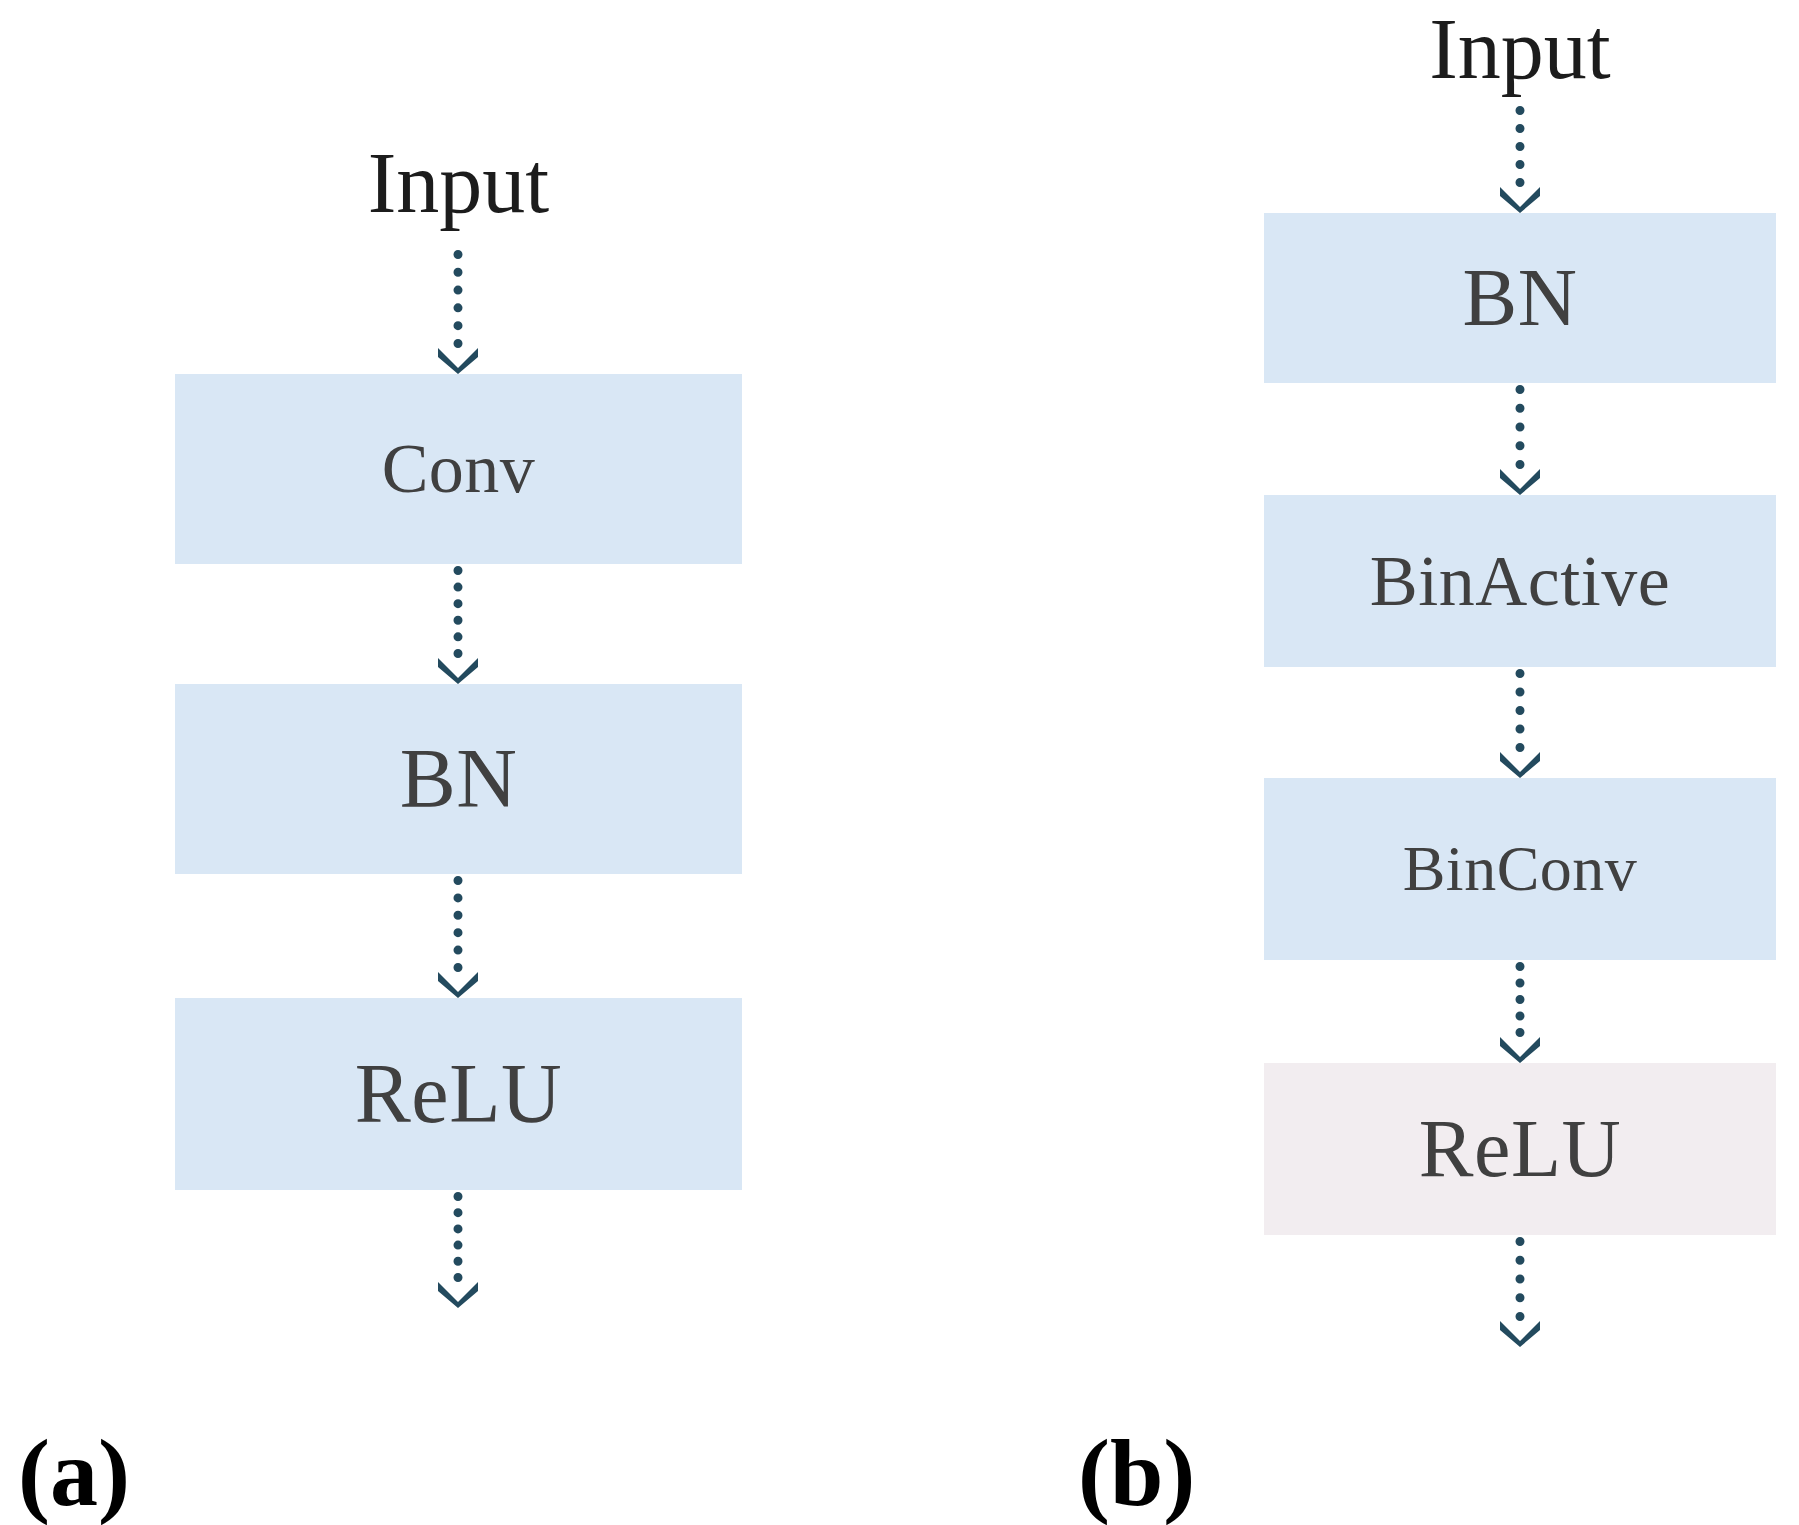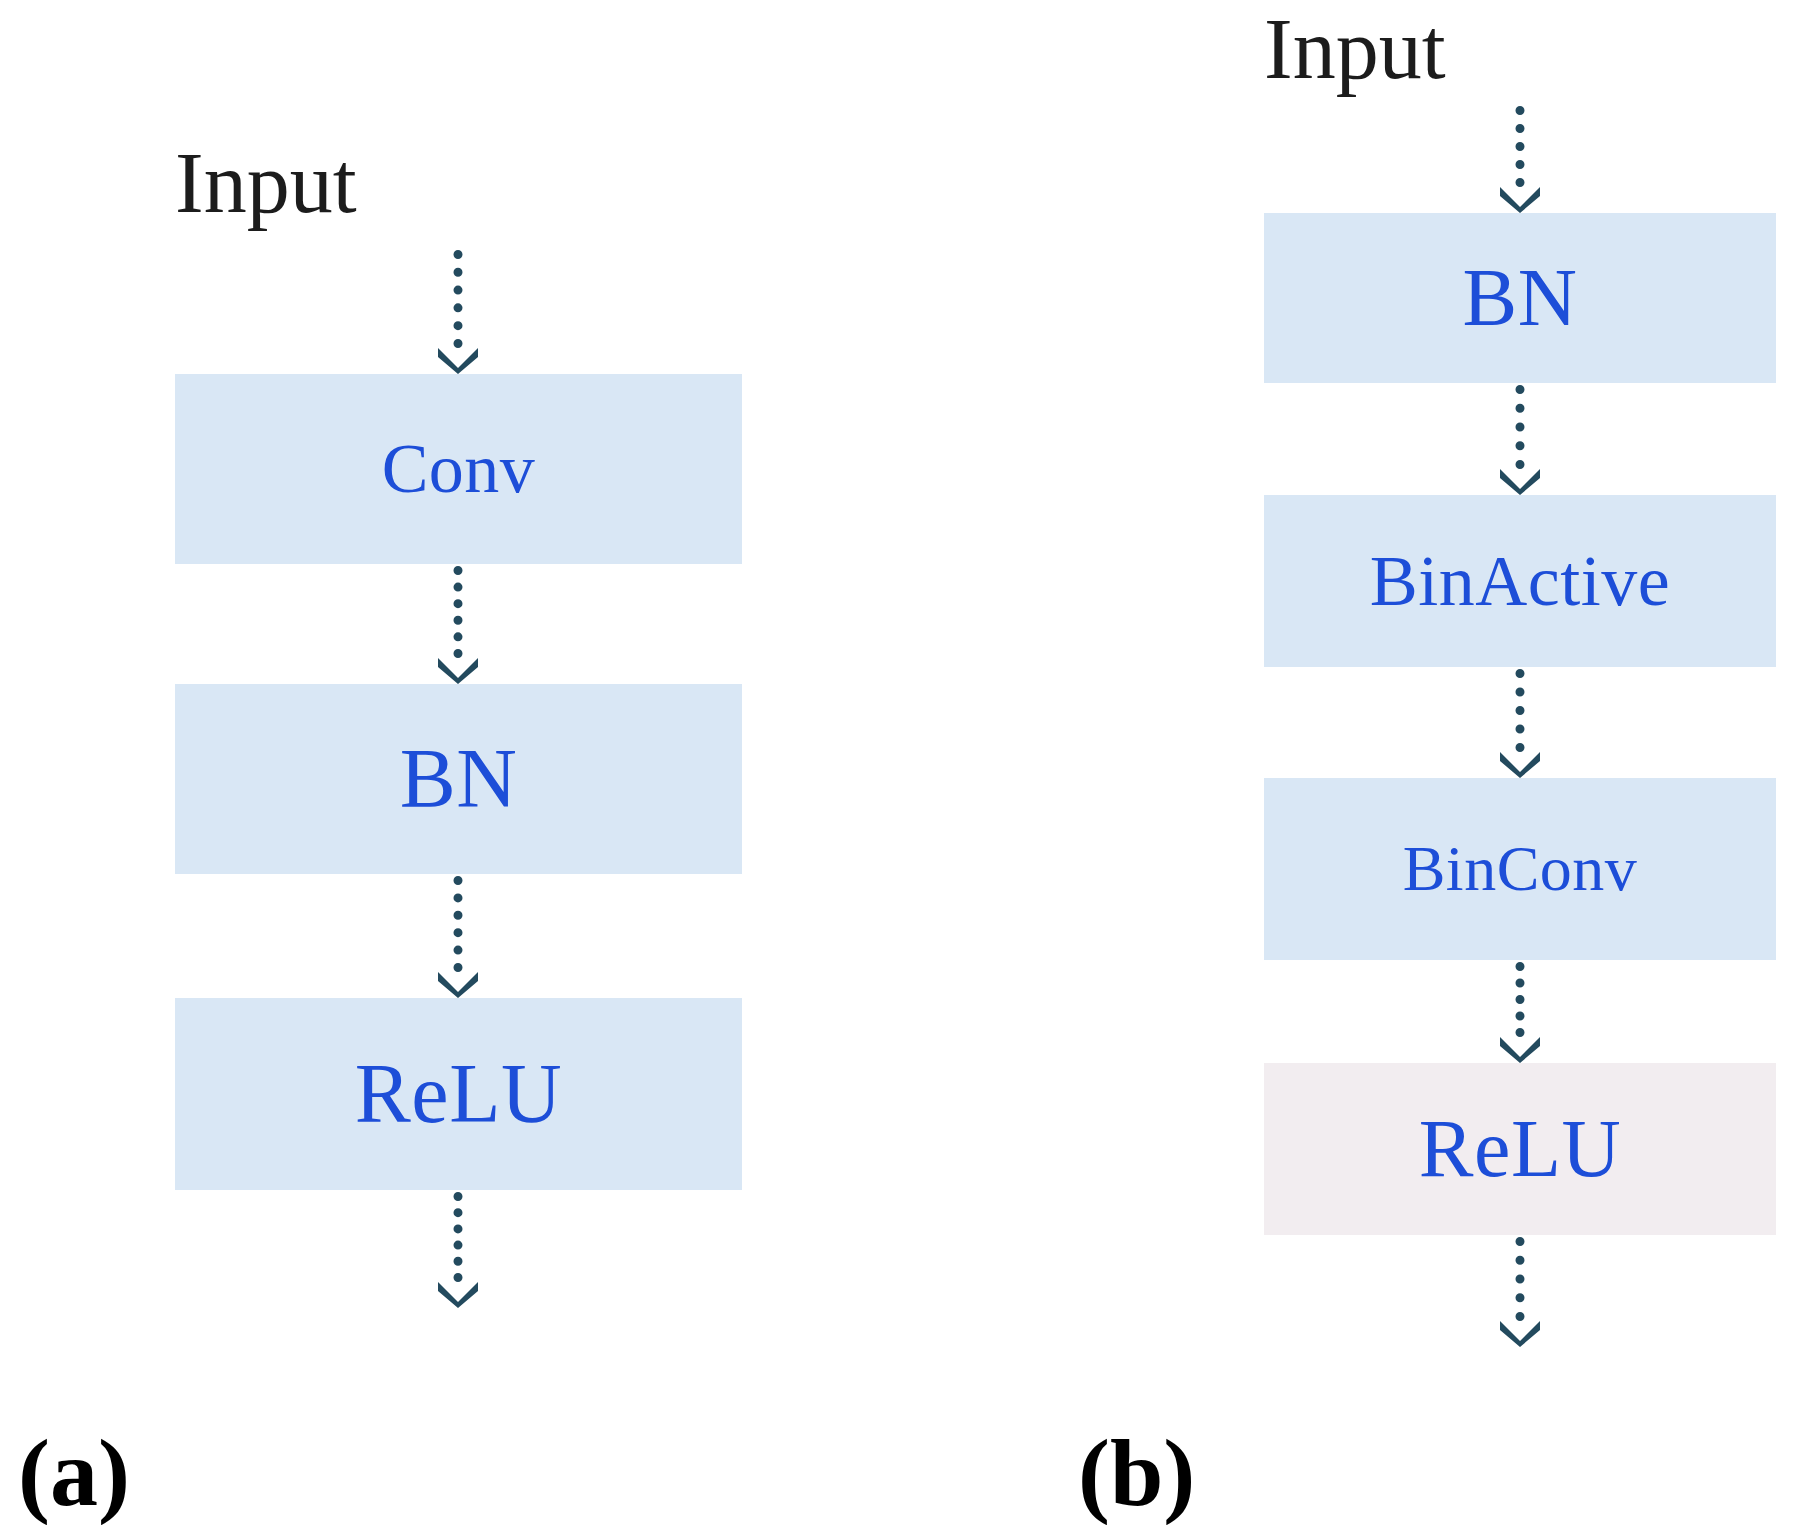--- a/index.html
+++ b/index.html
@@ -18,38 +18,39 @@
 
   
   .abs { position: absolute; }
 
   
   .flow-box {
     position: absolute;
     display: flex;
     align-items: center;
     justify-content: center;
-    color: #1d4ed8;
+    color: #404040;
     font-family: "Liberation Serif", "DejaVu Serif", serif;
     font-weight: 400;
     line-height: 1;
     letter-spacing: 0.5px;
     -webkit-font-smoothing: antialiased;
   }
   .flow-box.blue  { background: #d9e7f5; }
   .flow-box.pink  { background: #f2edf0; }
 
   
   .input-label {
     position: absolute;
     color: #1c1c1c;
     font-family: "Liberation Serif", "DejaVu Serif", serif;
     font-weight: 400;
     line-height: 1;
     white-space: nowrap;
+    text-align: center;
   }
 
   
   .fig-caption {
     position: absolute;
     color: #000000;
     font-family: "Liberation Serif", "DejaVu Serif", serif;
     font-weight: bold;
     line-height: 1;
     white-space: nowrap;

